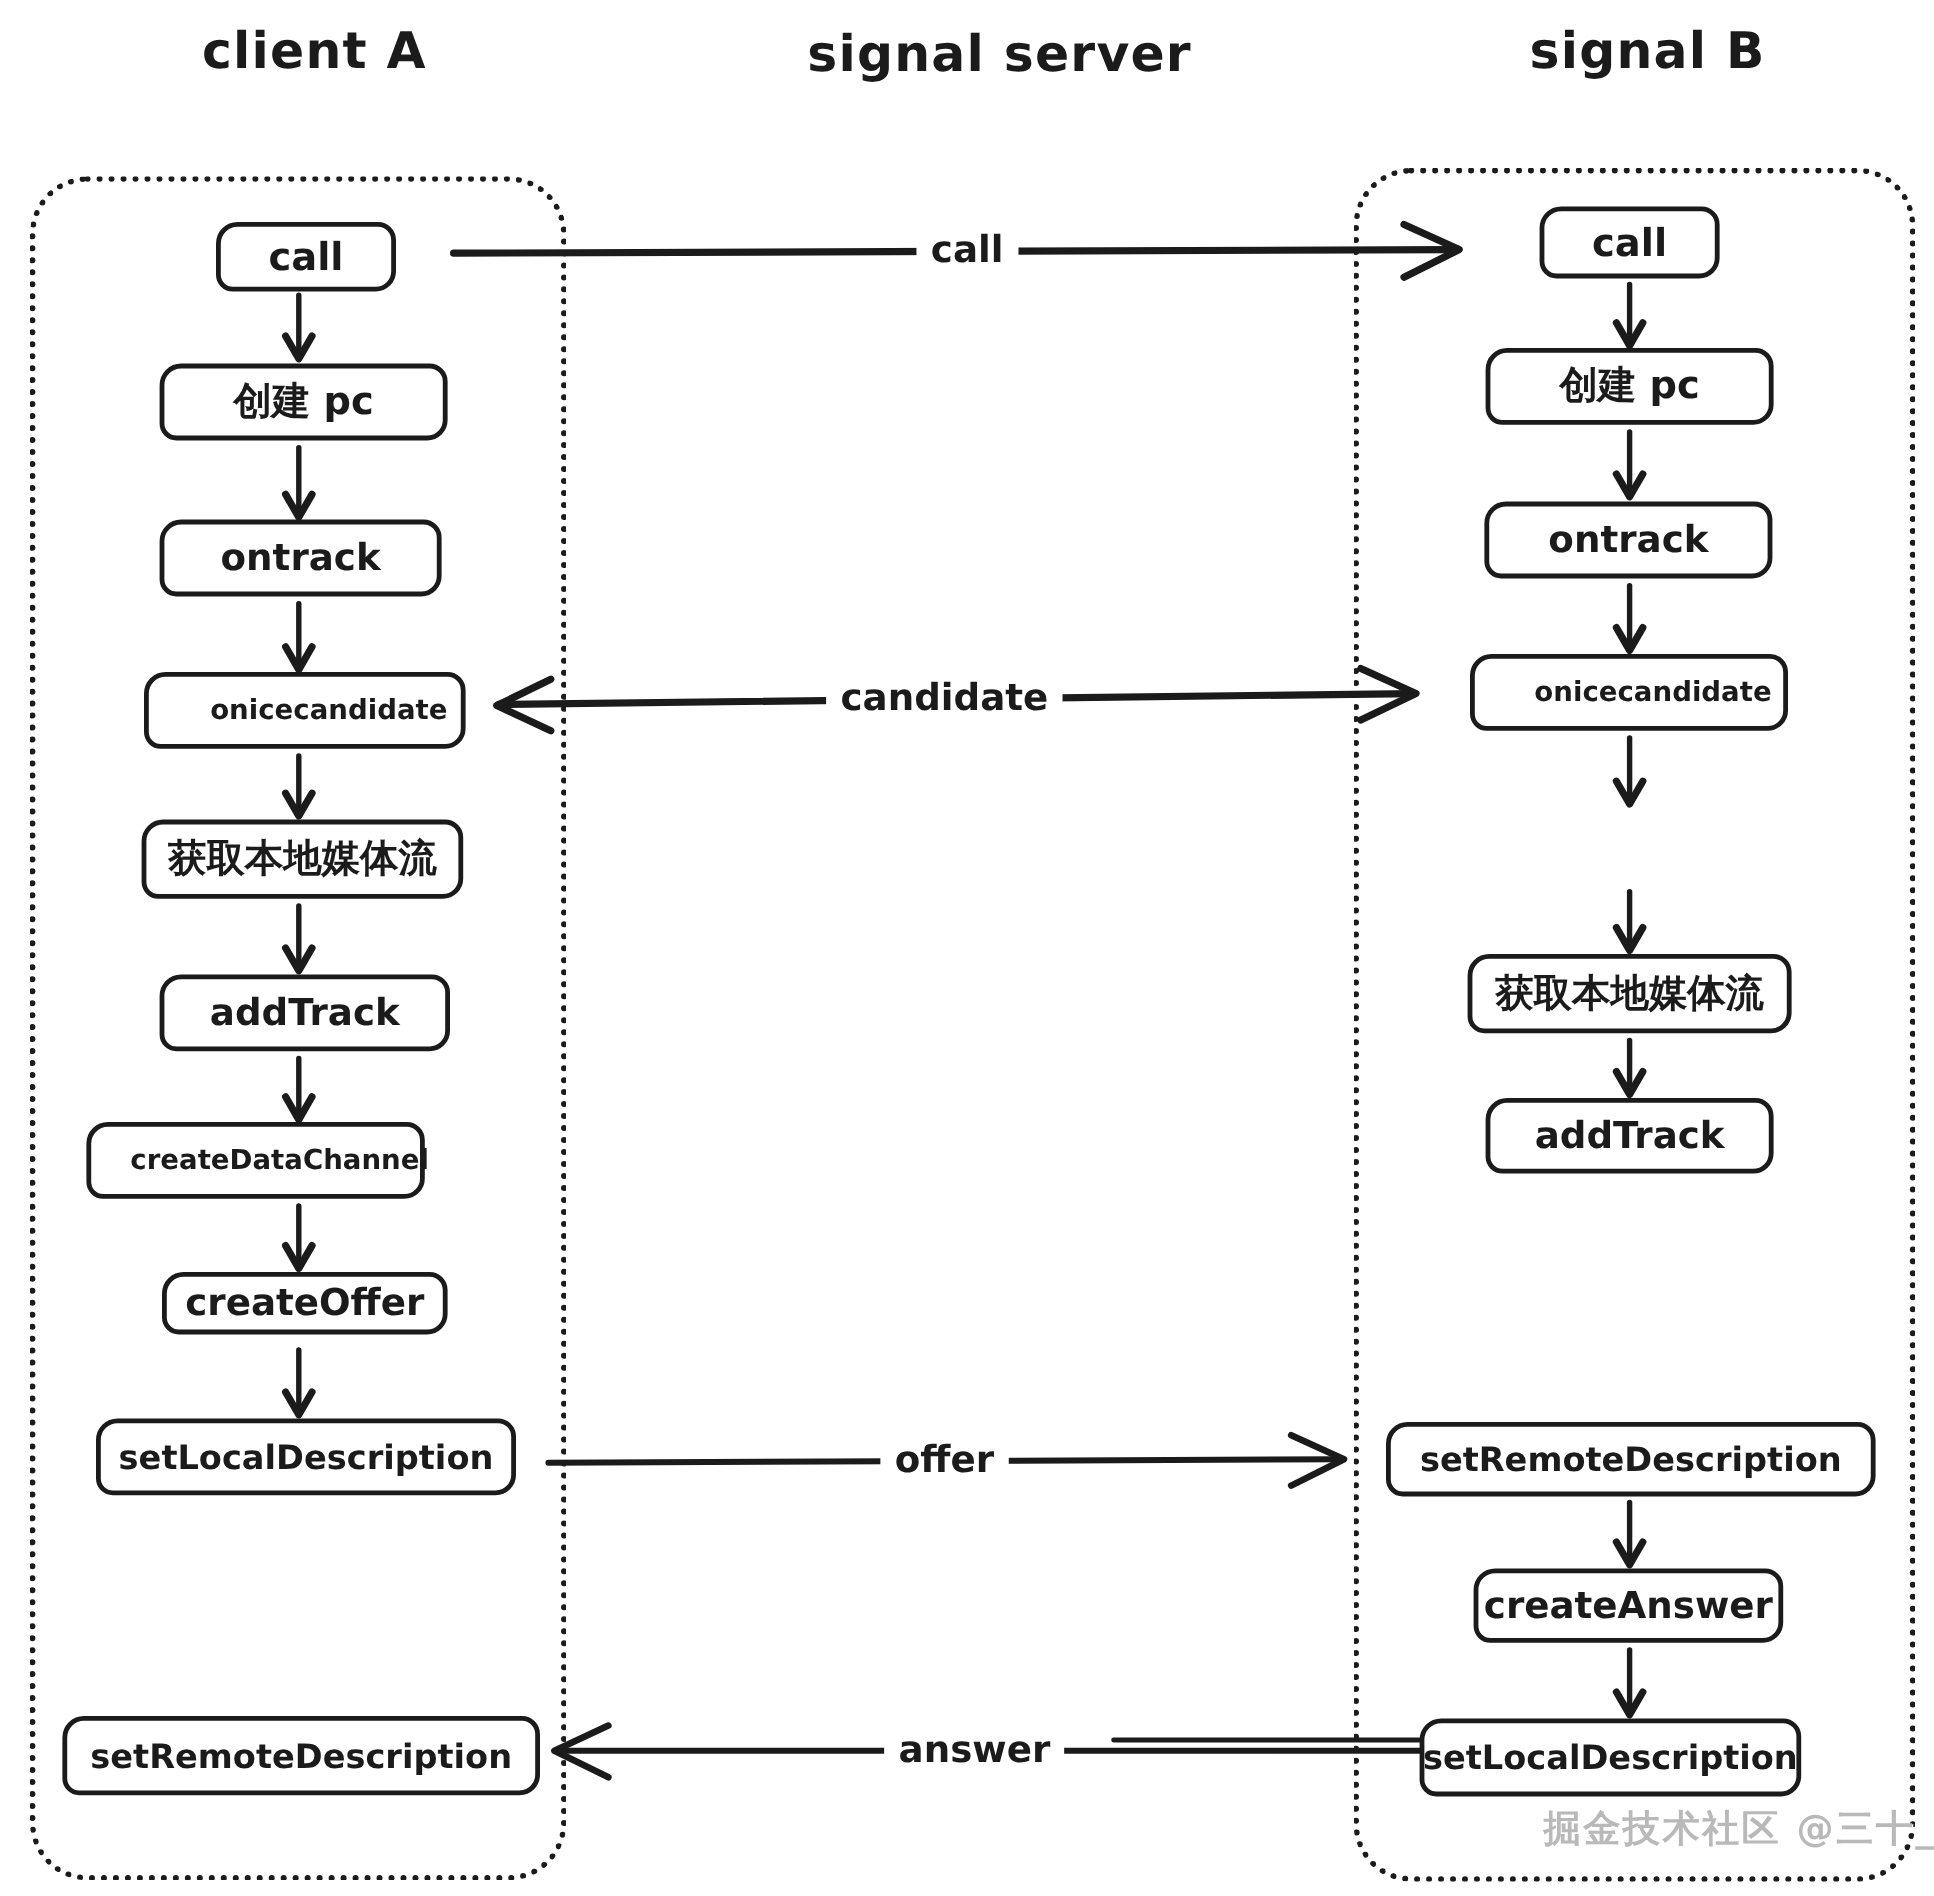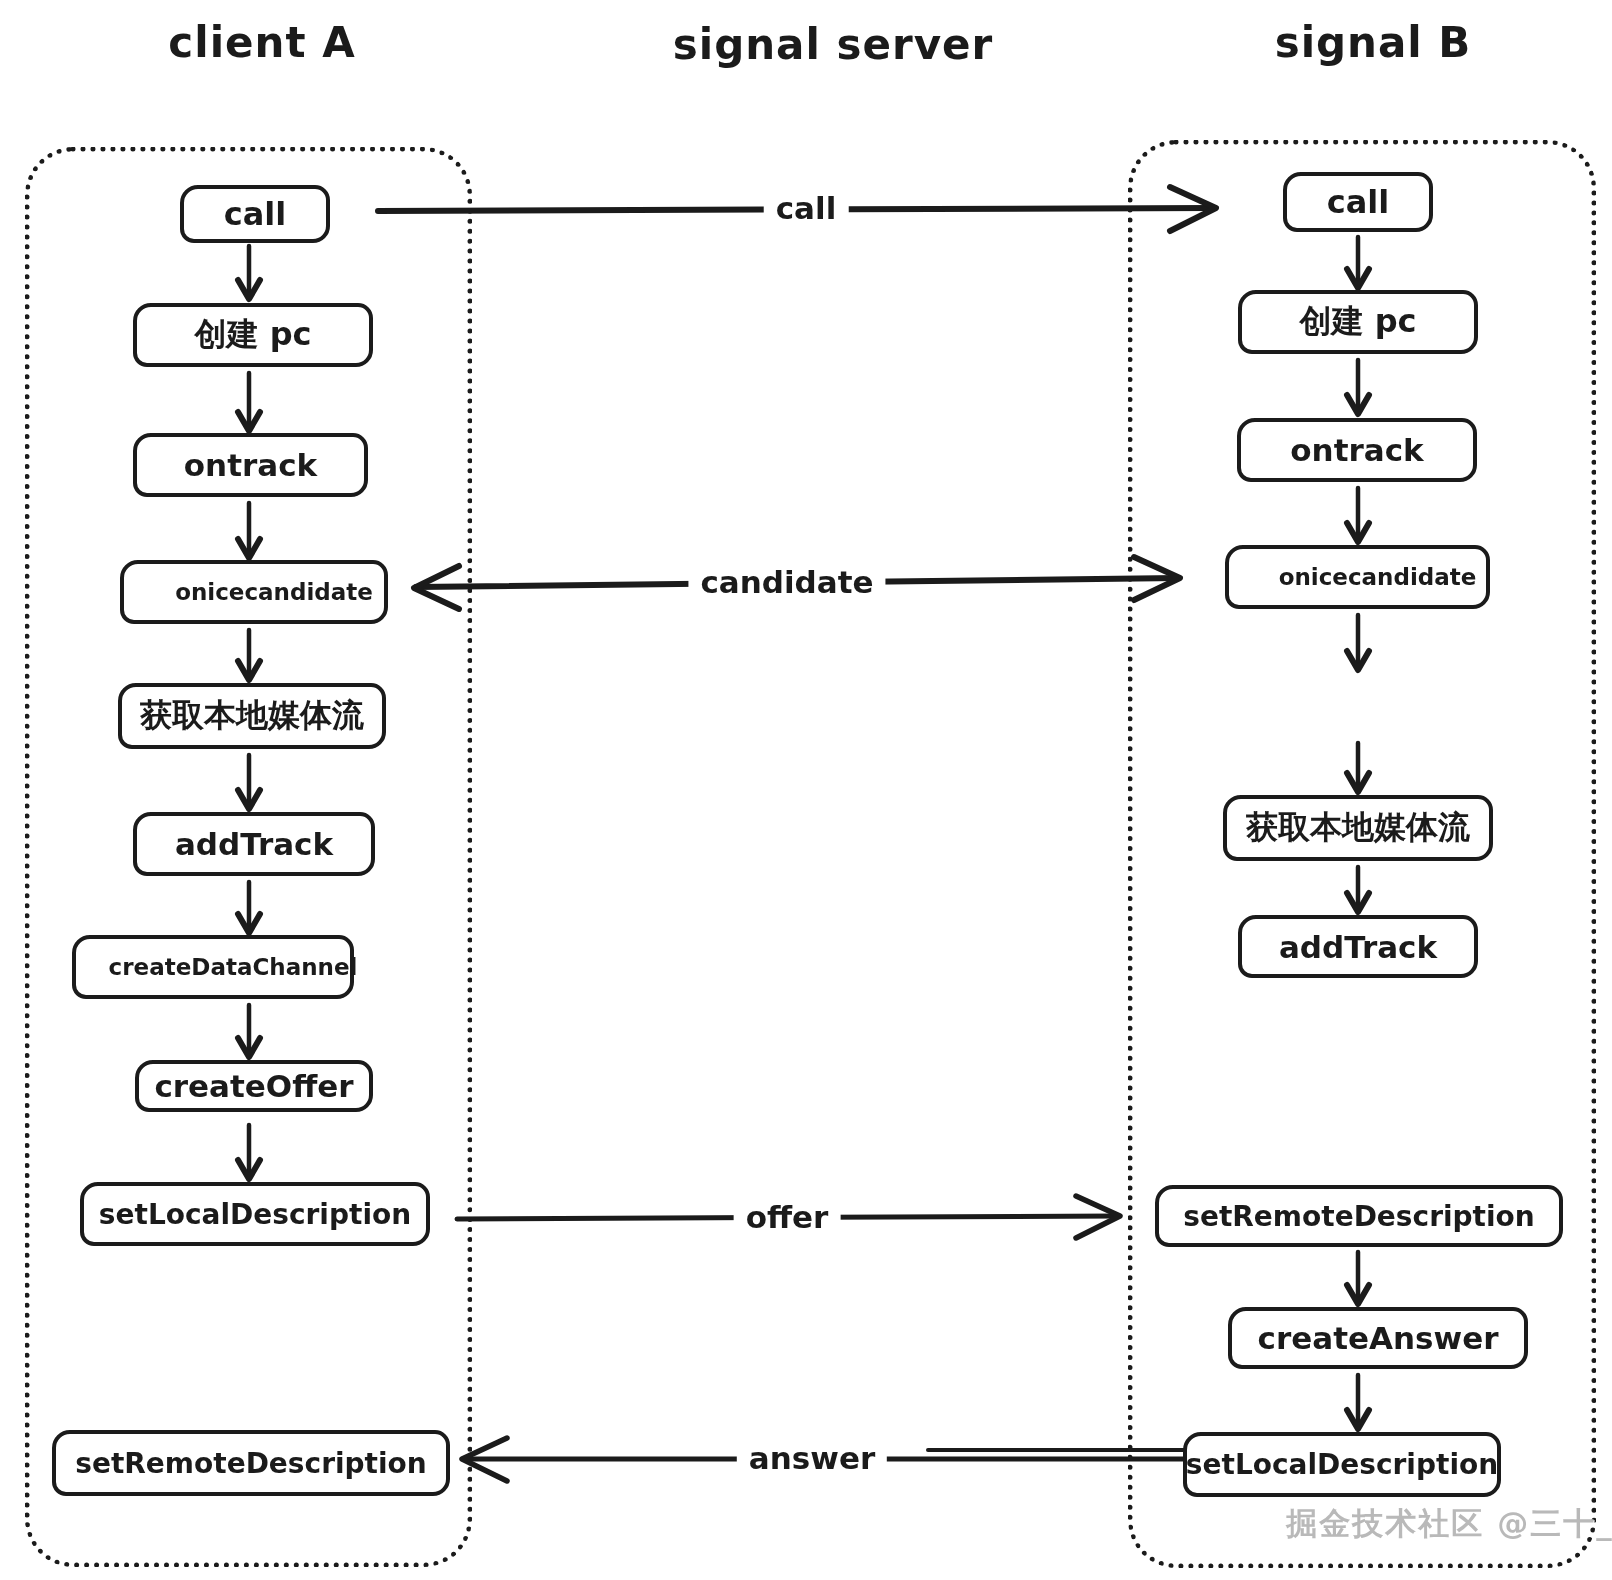--- a/index.html
+++ b/index.html
@@ -122,18 +122,18 @@
   <div class="node fs28" style="left:80px;top:1182px;width:350px;height:64px;">setLocalDescription</div>
   <div class="node fs28" style="left:52px;top:1430px;width:398px;height:66px;">setRemoteDescription</div>
 
   <div class="node fs32" style="left:1283px;top:172px;width:150px;height:60px;">call</div>
   <div class="node fs32" style="left:1238px;top:290px;width:240px;height:64px;">创建 pc</div>
   <div class="node fs31" style="left:1237px;top:418px;width:240px;height:64px;">ontrack</div>
   <div class="node fs29" style="left:1225px;top:545px;width:265px;height:64px;">onicecandidate</div>
   <div class="node fs32" style="left:1223px;top:795px;width:270px;height:66px;">获取本地媒体流</div>
   <div class="node fs31" style="left:1238px;top:915px;width:240px;height:63px;">addTrack</div>
   <div class="node fs28" style="left:1155px;top:1185px;width:408px;height:62px;">setRemoteDescription</div>
-  <div class="node fs31" style="left:1228px;top:1307px;width:300px;height:62px;">createAnswer</div>
+  <div class="node fs31" style="left:1228px;top:1307px;width:258px;height:62px;">createAnswer</div>
   <div class="node fs28" style="left:1183px;top:1432px;width:318px;height:65px;">setLocalDescription</div>
 
   <div class="watermark" style="left:1450px;top:1524px;">掘金技术社区 @三十_</div>
 
 </div>
 
 </body></html>

